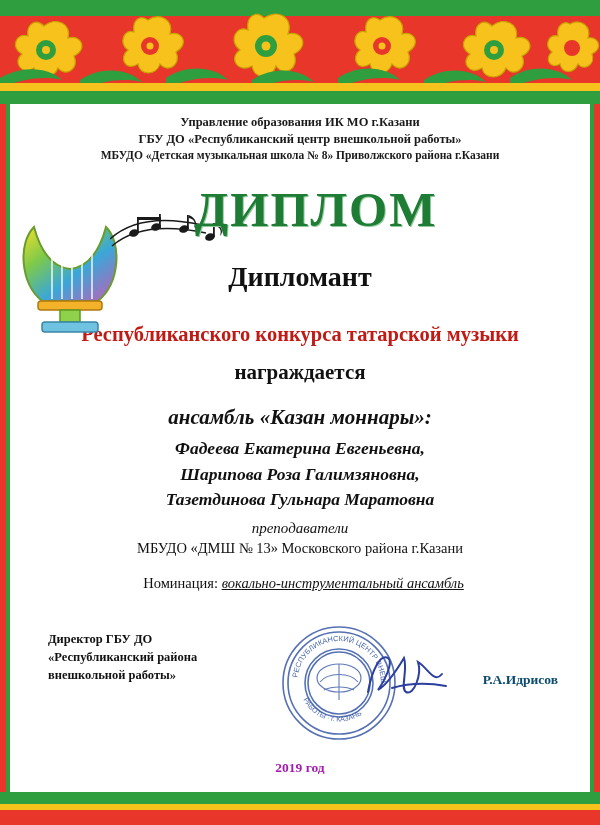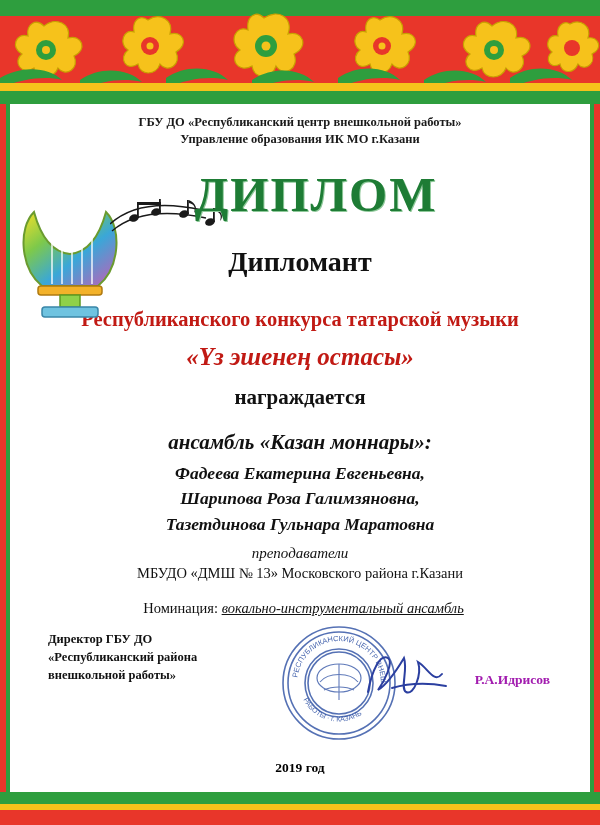--- a/index.html
+++ b/index.html
@@ -230,25 +230,25 @@
     left: 38px;
     top: 0;
     text-align: left;
     font-size: 12.5px;
     font-weight: bold;
     line-height: 1.45;
     color: #111;
   }
   .sign-name {
     position: absolute;
-    right: 40px;
+    right: 32px;
     top: 42px;
     font-size: 13.5px;
     font-weight: bold;
-    color: #a21caf;
+    color: #0c4a6e;
   }
   .stamp {
     position: absolute;
     left: 270px;
     top: -6px;
     width: 118px;
     height: 118px;
   }
   .signature-mark {
     position: absolute;
@@ -256,21 +256,21 @@
     top: 18px;
     width: 90px;
     height: 56px;
   }
   .year {
     position: absolute;
     left: 0; right: 0;
     bottom: 16px;
     font-size: 13.5px;
     font-weight: bold;
-    color: #000000;
+    color: #a21caf;
   }
 </style>
 </head>
 <body>
 
 <div class="certificate">
 
   <div class="ornament-top">
     <div class="band-green"></div>
 
@@ -326,22 +326,23 @@
   <div class="side-left">
       <div class="inner"></div>
     </div>
   <div class="side-right">
       <div class="inner"></div>
     </div>
 
   <div class="content">
 
     <div class="org-lines">
+      <div class="org-line l2">Управление образования ИК МО г.Казани</div>
       <div class="org-line l1">ГБУ ДО «Республиканский центр внешкольной работы»</div>
-      <div class="org-line l2">Управление образования ИК МО г.Казани</div>
+      <div class="org-line l3">МБУДО «Детская музыкальная школа № 8» Приволжского района г.Казани</div>
     </div>
 
     <div class="title-row">
 
       <svg class="lyre" viewBox="0 0 108 130">
         <defs>
           <linearGradient id="lyreGrad" x1="0" y1="0" x2="1" y2="1">
             <stop offset="0%" stop-color="#f3e02a"></stop>
             <stop offset="30%" stop-color="#7ec94a"></stop>
             <stop offset="60%" stop-color="#3aa7d8"></stop>
@@ -380,21 +381,20 @@
           <path d="M104.8 10 C112 13, 114 19, 110 23 C112 17, 110 14, 104.8 13 Z"></path>
         </g>
       </svg>
 
       <div class="diploma-title">ДИПЛОМ</div>
     </div>
 
     <div class="subtitle">Дипломант</div>
 
     <div class="contest">Республиканского конкурса татарской музыки</div>
-    <div class="contest-name">«Үз эшенең остасы»</div>
 
     <div class="awarded">награждается</div>
 
     <div class="ensemble">ансамбль «Казан моннары»:</div>
 
     <div class="persons">
       <div class="person">Фадеева Екатерина Евгеньевна,</div>
       <div class="person">Шарипова Роза Галимзяновна,</div>
       <div class="person">Тазетдинова Гульнара Маратовна</div>
     </div>

